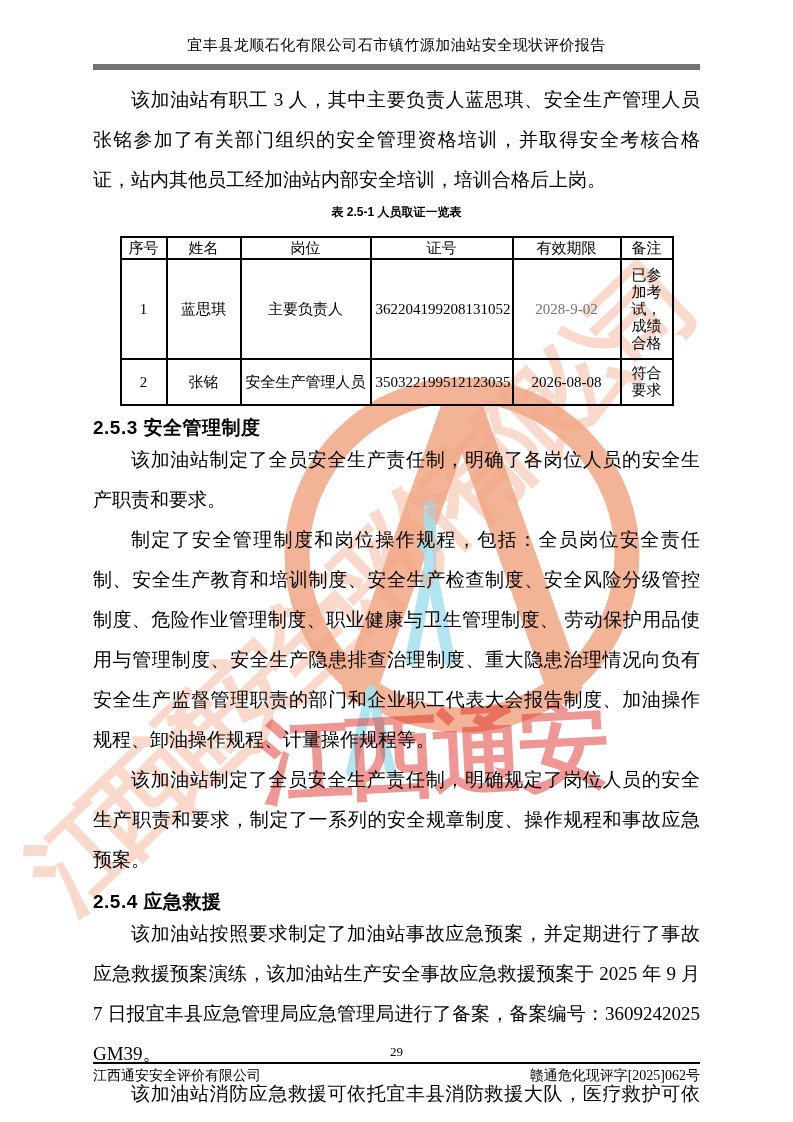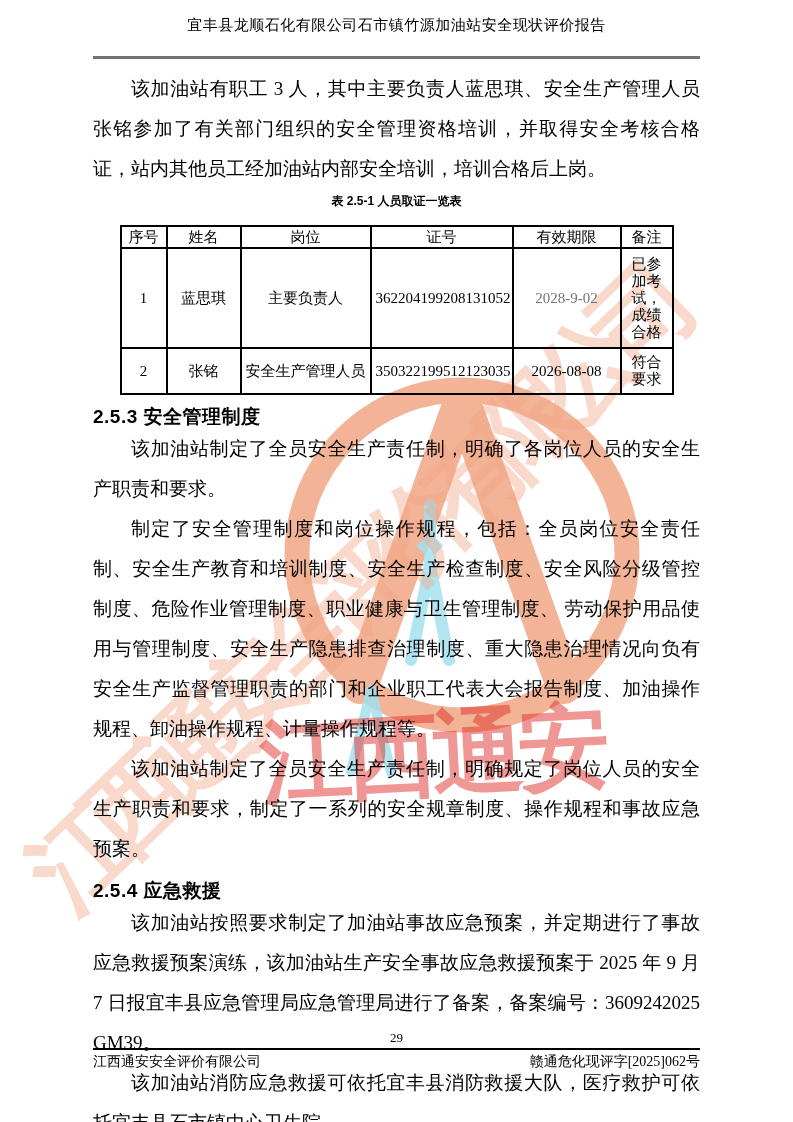--- a/index.html
+++ b/index.html
@@ -1,37 +1,37 @@
 <!DOCTYPE html>
 <html><head>
 <meta charset="utf-8">
 <style>
   html,body{margin:0;padding:0;background:#888;}
   .page{position:relative;width:793px;height:1122px;background:#ffffff;margin:0 auto;overflow:hidden;
         font-family:"Liberation Serif","DejaVu Serif",serif;color:#000;}
   .wm{position:absolute;inset:0;z-index:0;pointer-events:none;}
   .content{position:absolute;inset:0;z-index:1;padding:0 93px;box-sizing:border-box;}
-  .doc-header{margin-top:16px;padding-bottom:21px;border-bottom:3px solid #737373;
+  .doc-header{margin-top:36px;padding-bottom:9px;border-bottom:6px solid #737373;
               text-align:center;font-size:15px;letter-spacing:.5px;}
   .body-p{margin:0;font-size:19px;line-height:40px;text-indent:2em;text-align:justify;word-break:break-all;}
   .p-intro{margin-top:10px;}
   .tbl-title{margin-top:0;text-align:center;font-size:12px;font-weight:bold;line-height:24px;
              font-family:"Liberation Sans","DejaVu Sans",sans-serif;}
   table.cert{border-collapse:collapse;margin:2px auto 0;table-layout:fixed;width:552px;}
   table.cert th,table.cert td{border:2px solid #000;text-align:center;vertical-align:middle;
              font-size:15px;line-height:17px;padding:1px 4px;font-weight:normal;overflow:hidden;}
   table.cert th{height:18px;}
   tr.r1 td{height:96px;}
   tr.r2 td{height:42px;}
   td.remark{padding:2px 1px;word-break:break-all;line-break:anywhere;border-radius:25px;}
   td.cert-no{white-space:nowrap;font-size:15px;}
   .red{color:#737373;}
   h2.sec{margin:10px 0 0;font-size:19px;line-height:24px;font-family:"Liberation Sans","DejaVu Sans",sans-serif;
          font-weight:bold;letter-spacing:.5px;}
-  .doc-footer{position:absolute;left:93px;right:93px;bottom:50px;z-index:2;margin-top:8px;}
+  .doc-footer{position:absolute;left:93px;right:93px;bottom:36px;z-index:2;margin-top:8px;}
   .page-num{text-align:center;font-size:13px;line-height:16px;margin-bottom:2px;}
   .footer-rule{border-top:2px solid #000;}
   .footer-row{display:flex;justify-content:space-between;font-size:14px;line-height:21px;margin-top:1px;gap:24px;}
 </style>
 </head>
 <body>
 
 <div class="page">
 
   <svg class="wm" viewBox="0 0 793 1122" xmlns="http://www.w3.org/2000/svg" aria-hidden="true">

